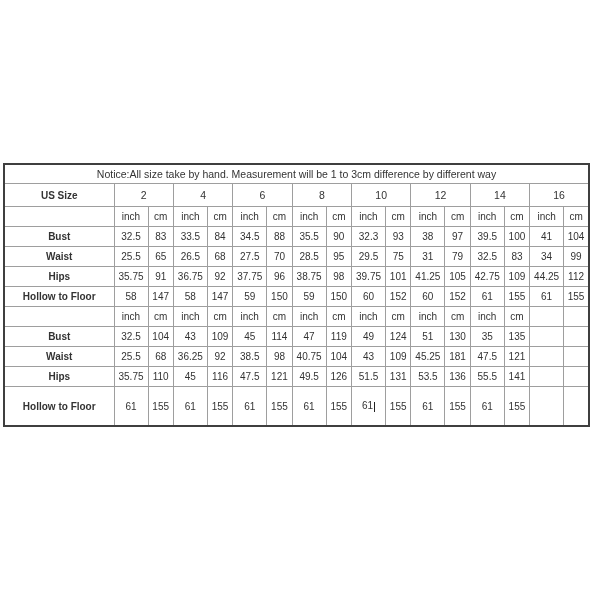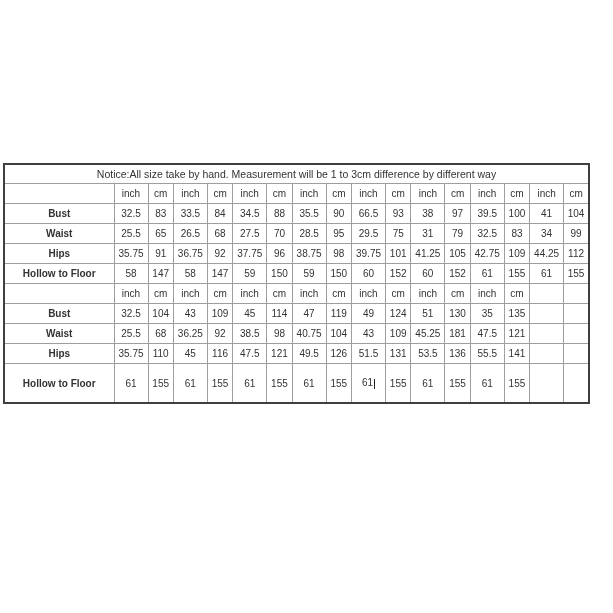--- a/index.html
+++ b/index.html
@@ -72,20 +72,31 @@
         <col>
       <col class="c-inch">
         <col>
         <col class="c-inch">
         <col>
     </colgroup>
     <tbody>
         <tr class="r-notice">
           <td class="notice-cell" colspan="17">Notice:All size take by hand. Measurement will be 1 to 3cm difference by different way</td>
         </tr>
+        <tr class="r-sizehdr">
+          <td class="lbl">US Size</td>
+          <td class="size-cell" colspan="2">2</td>
+          <td class="size-cell" colspan="2">4</td>
+          <td class="size-cell" colspan="2">6</td>
+          <td class="size-cell" colspan="2">8</td>
+          <td class="size-cell" colspan="2">10</td>
+          <td class="size-cell" colspan="2">12</td>
+          <td class="size-cell" colspan="2">14</td>
+          <td class="size-cell" colspan="2">16</td>
+        </tr>
         <tr class="r-std">
           <td class="lbl"></td>
           <td>inch</td>
           <td>cm</td>
           <td>inch</td>
           <td>cm</td>
           <td>inch</td>
           <td>cm</td>
           <td>inch</td>
           <td>cm</td>
@@ -101,21 +112,21 @@
         <tr class="r-std">
           <td class="lbl">Bust</td>
           <td><span>32.5</span></td>
           <td><span>83</span></td>
           <td><span>33.5</span></td>
           <td><span>84</span></td>
           <td><span>34.5</span></td>
           <td><span>88</span></td>
           <td><span>35.5</span></td>
           <td><span>90</span></td>
-          <td><span>66.5</span></td>
+          <td><span>32.3</span></td>
           <td><span>93</span></td>
           <td><span>38</span></td>
           <td><span>97</span></td>
           <td><span>39.5</span></td>
           <td><span>100</span></td>
           <td><span>41</span></td>
           <td><span>104</span></td>
         </tr>
         <tr class="r-std">
           <td class="lbl">Waist</td>

